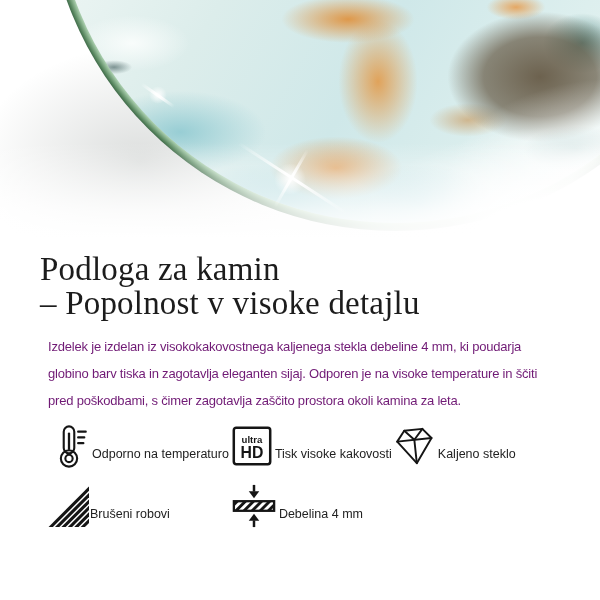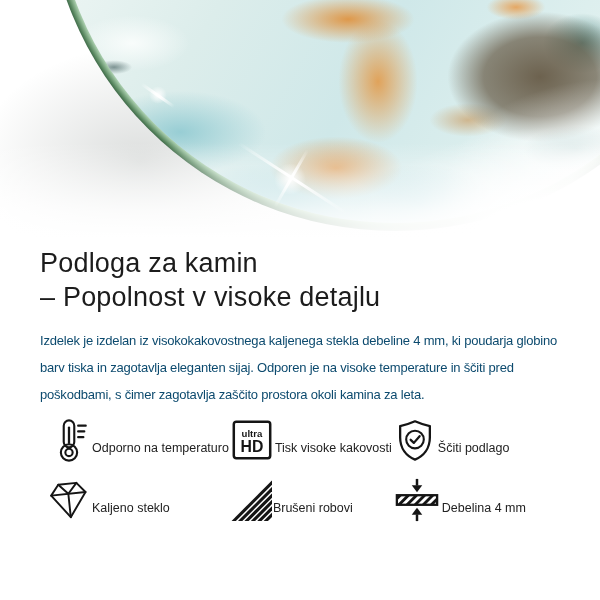--- a/index.html
+++ b/index.html
@@ -47,24 +47,24 @@
   .flare.main{left:240px;top:150px;width:130px;height:60px;}
   .flare.main .r1{width:130px;left:-12px;top:27px;transform:rotate(33deg);}
   .flare.main .r2{width:66px;left:18px;top:27px;transform:rotate(-60deg);}
   .flare.main .glow{left:34px;top:13px;width:32px;height:32px;}
   .flare.small{left:138px;top:82px;width:40px;height:30px;}
   .flare.small .r1{width:40px;left:0;top:12px;transform:rotate(35deg);}
   .flare.small .glow{left:11px;top:4px;width:18px;height:18px;}
 
   
   .content{padding:0 36px;}
-  h1{margin:8px 0 0 4px;font-family:Liberation Sans, sans-serif;font-weight:400;
-     font-size:27px;line-height:34px;color:#1c1c1c;letter-spacing:0.2px;}
-  .intro{margin:13px 0 0 4px;max-width:530px;font-size:13px;line-height:27px;
-     letter-spacing:-0.2px;color:#0c4a6e;}
+  h1{margin:14px 0 0 4px;font-family:Liberation Serif, serif;font-weight:400;
+     font-size:33px;line-height:34px;color:#1c1c1c;letter-spacing:0.2px;}
+  .intro{margin:13px 0 0 12px;max-width:530px;font-size:13px;line-height:27px;
+     letter-spacing:-0.2px;color:#701a75;}
 
   
   .features{margin:8px 10px 0;display:grid;grid-template-columns:repeat(3,1fr);row-gap:12px;}
   .feature{display:flex;flex-direction:row;align-items:center;}
   .ficon{height:48px;display:flex;align-items:center;justify-content:center;}
   .flabel{margin-top:16px;font-size:12.5px;color:#222;white-space:nowrap;}
   svg .st{fill:none;stroke:#151515;stroke-width:2.2;stroke-linecap:round;stroke-linejoin:round;}
 </style>
 </head>
 <body>
@@ -114,30 +114,20 @@
         <div class="ficon">
           <svg width="46" height="46" viewBox="0 0 48 48">
             <rect class="st" x="5" y="5" width="38" height="38" rx="2.5" style="stroke-width:2.6"></rect>
             <text x="24" y="20.5" text-anchor="middle" font-size="10" font-weight="bold" fill="#151515" font-family="Liberation Sans, sans-serif">ultra</text>
             <text x="24" y="37" text-anchor="middle" font-size="16.5" font-weight="bold" fill="#151515" font-family="Liberation Sans, sans-serif">HD</text>
           </svg>
         </div>
         <span class="flabel">Tisk visoke kakovosti</span>
       </div>
 
-      <div class="feature">
-        <div class="ficon">
-          <svg width="46" height="46" viewBox="0 0 48 48">
-            <path class="st" style="stroke-width:2.4" d="M24 4.5 C29.5 7 34.5 8.5 39.5 9.4 V21.5 C39.5 32.8 33 40.8 24 44.5 C15 40.8 8.5 32.8 8.5 21.5 V9.4 C13.5 8.5 18.5 7 24 4.5 Z"></path>
-            <circle class="st" cx="24" cy="23.5" r="9.2"></circle>
-            <path class="st" style="stroke-width:2.4" d="M19.5 23.8 L22.8 27 L28.8 20"></path>
-          </svg>
-        </div>
-        <span class="flabel">Ščiti podlago</span>
-      </div>
 
       <div class="feature">
         <div class="ficon">
           <svg width="46" height="46" viewBox="0 0 48 48">
             <g class="st" style="stroke-width:2" transform="rotate(-6 24 24)">
               <path d="M14.5 7 L33.5 7 L42 17.5 L24 42 L6 17.5 Z"></path>
               <path d="M6 17.5 L42 17.5"></path>
               <path d="M14.5 7 L24 17.5 L33.5 7"></path>
               <path d="M24 17.5 L24 42"></path>
             </g>

